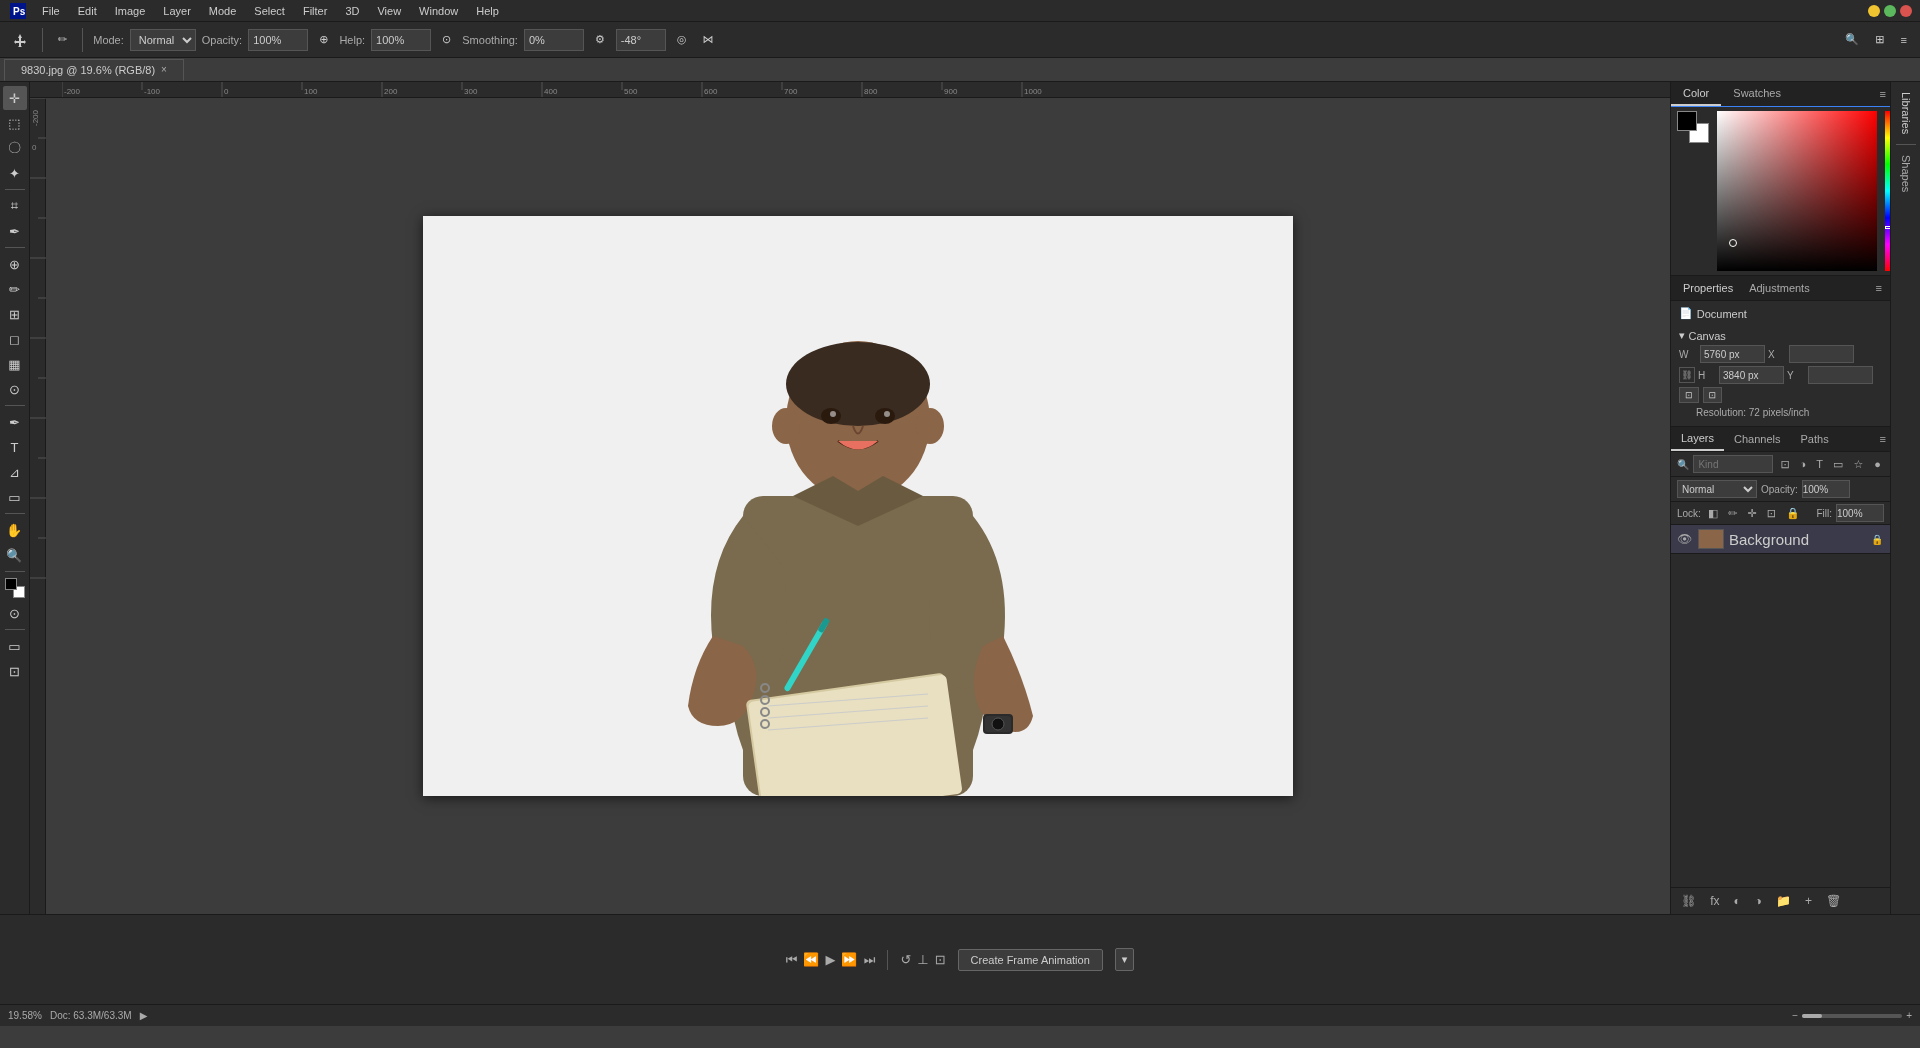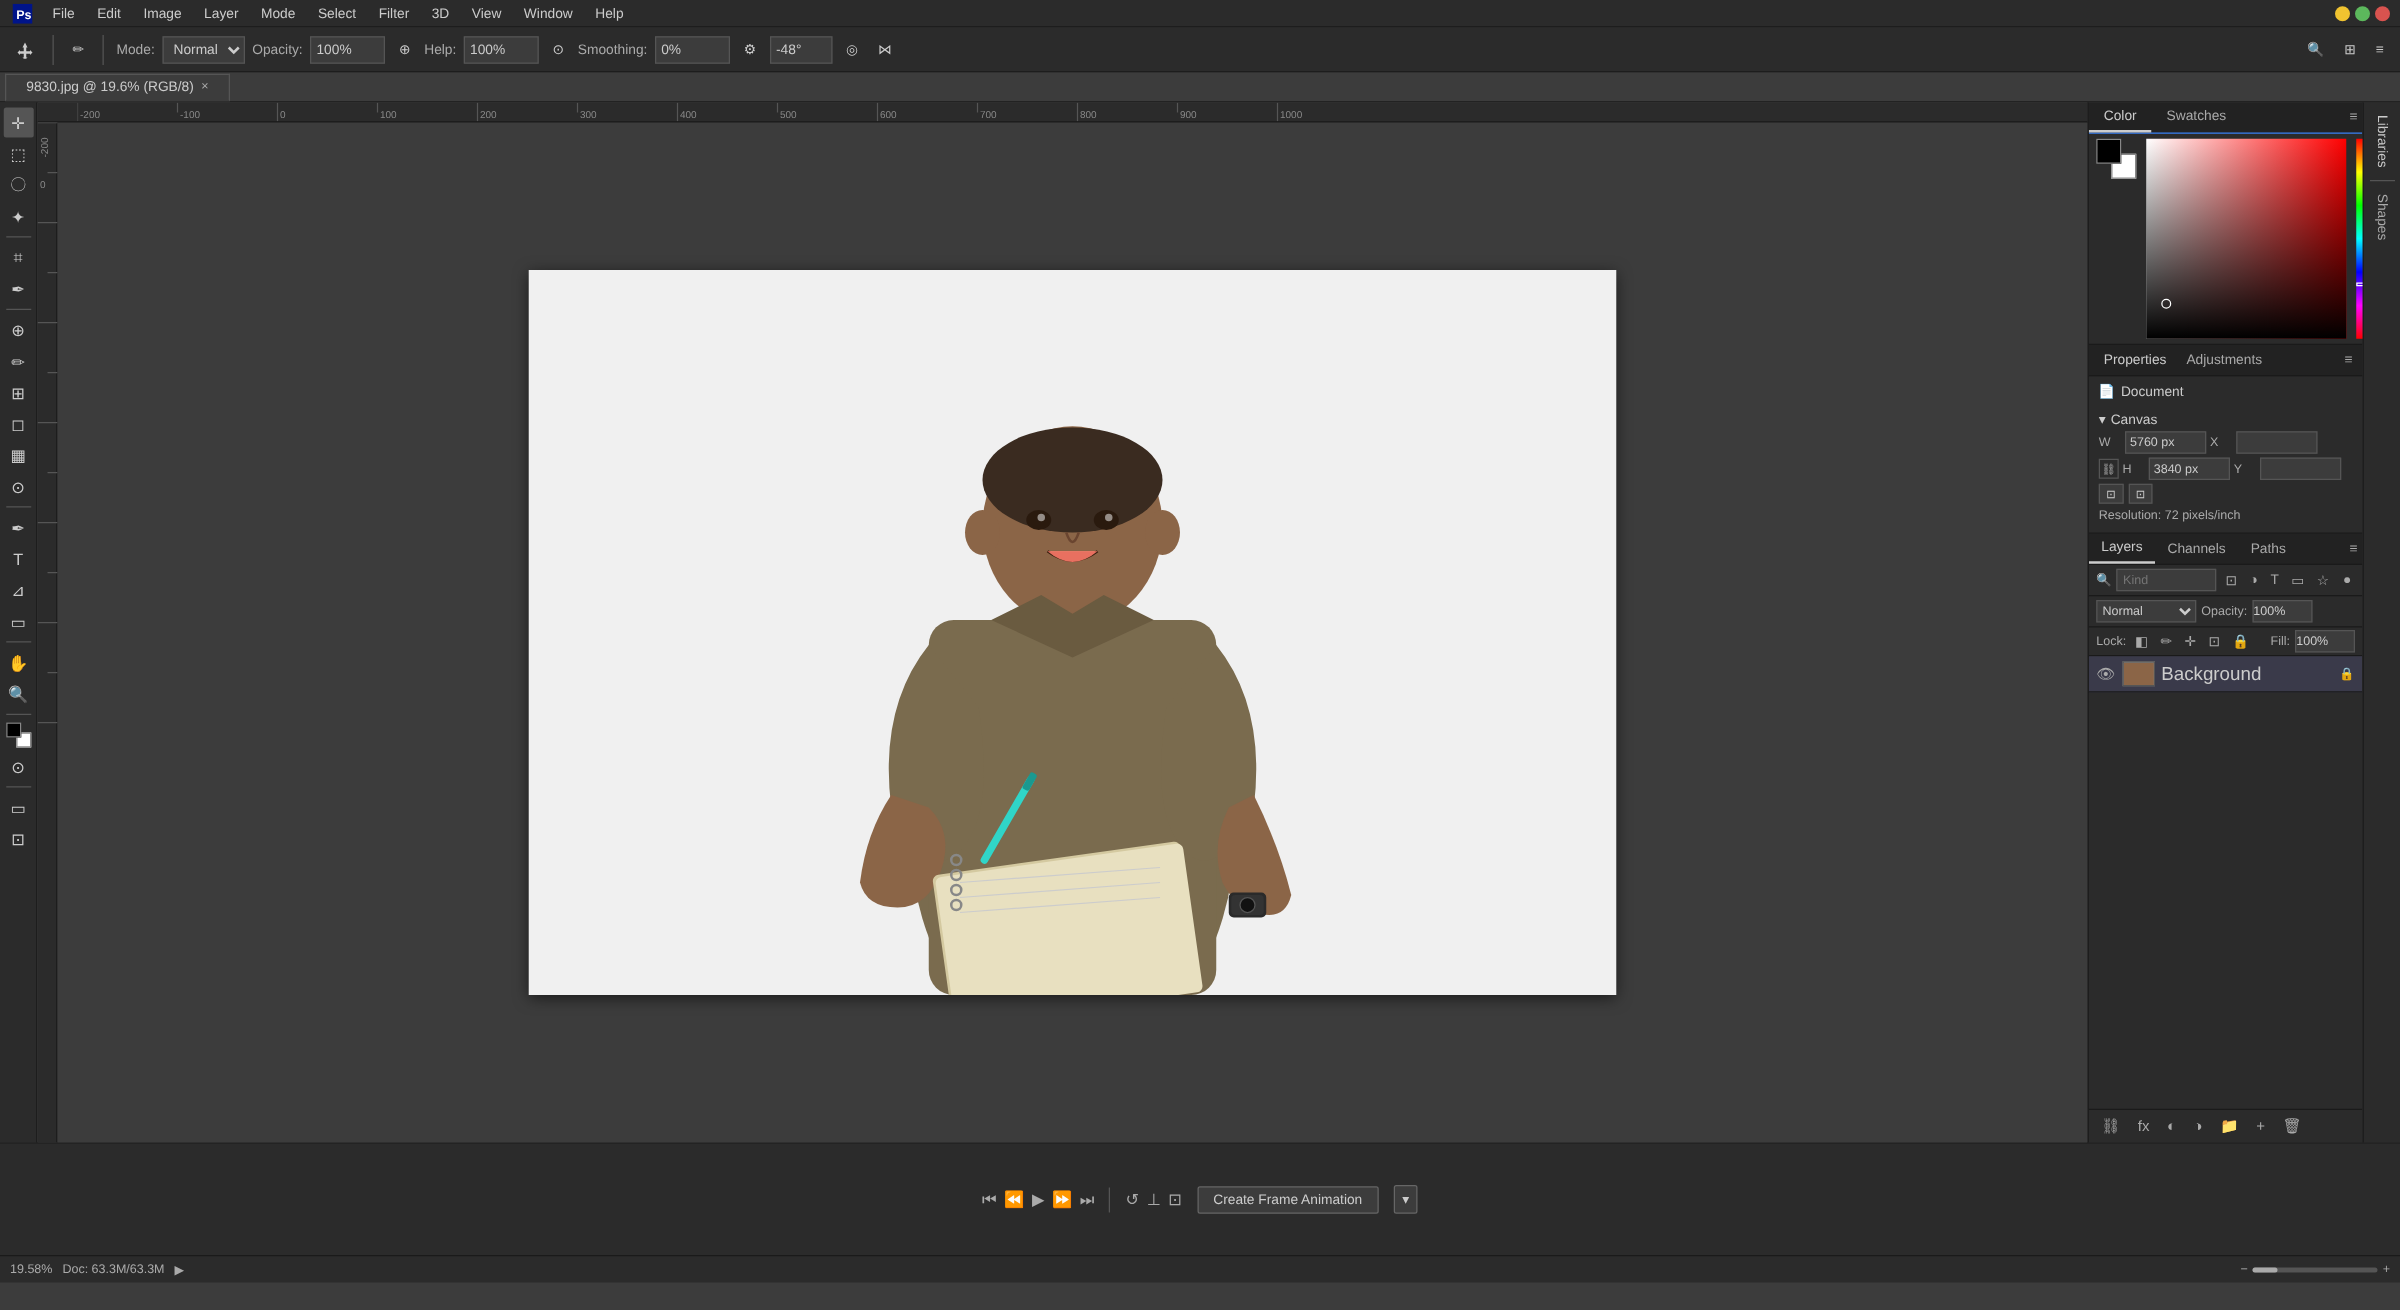--- a/index.html
+++ b/index.html
@@ -254,21 +254,21 @@
       justify-content: center;
     }
     .props-mode-btn {
       background: #3c3c3c;
       border: 1px solid #555;
       color: #ccc;
       font-size: 9px;
       padding: 2px 5px;
       cursor: pointer;
     }
-    .resolution-text { font-size: 10px; color: #aaa; margin: 2px 0; }
+    .resolution-text { font-size: 10px; color: #aaa; margin: 2px 17px; }
     .props-full-select {
       background: #3c3c3c;
       border: 1px solid #555;
       color: #ccc;
       font-size: 10px;
       width: 100%;
       height: 20px;
       margin-bottom: 3px;
     }
 

